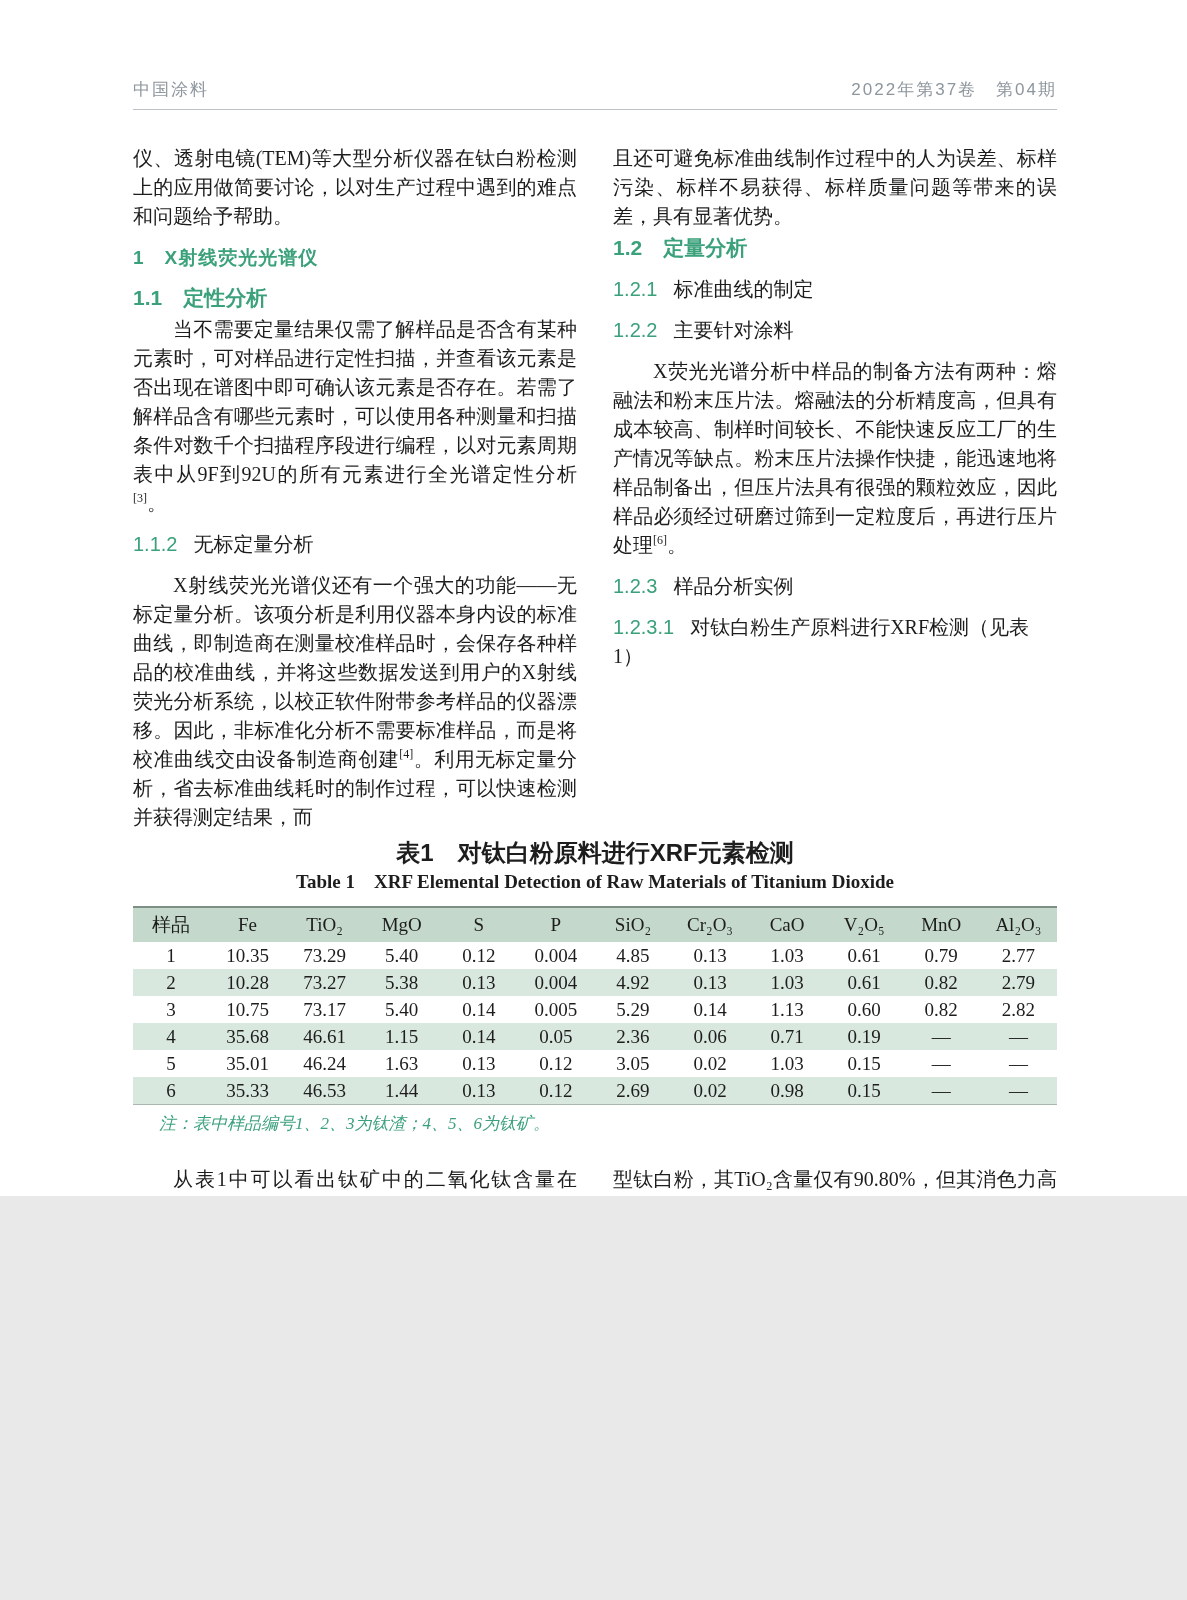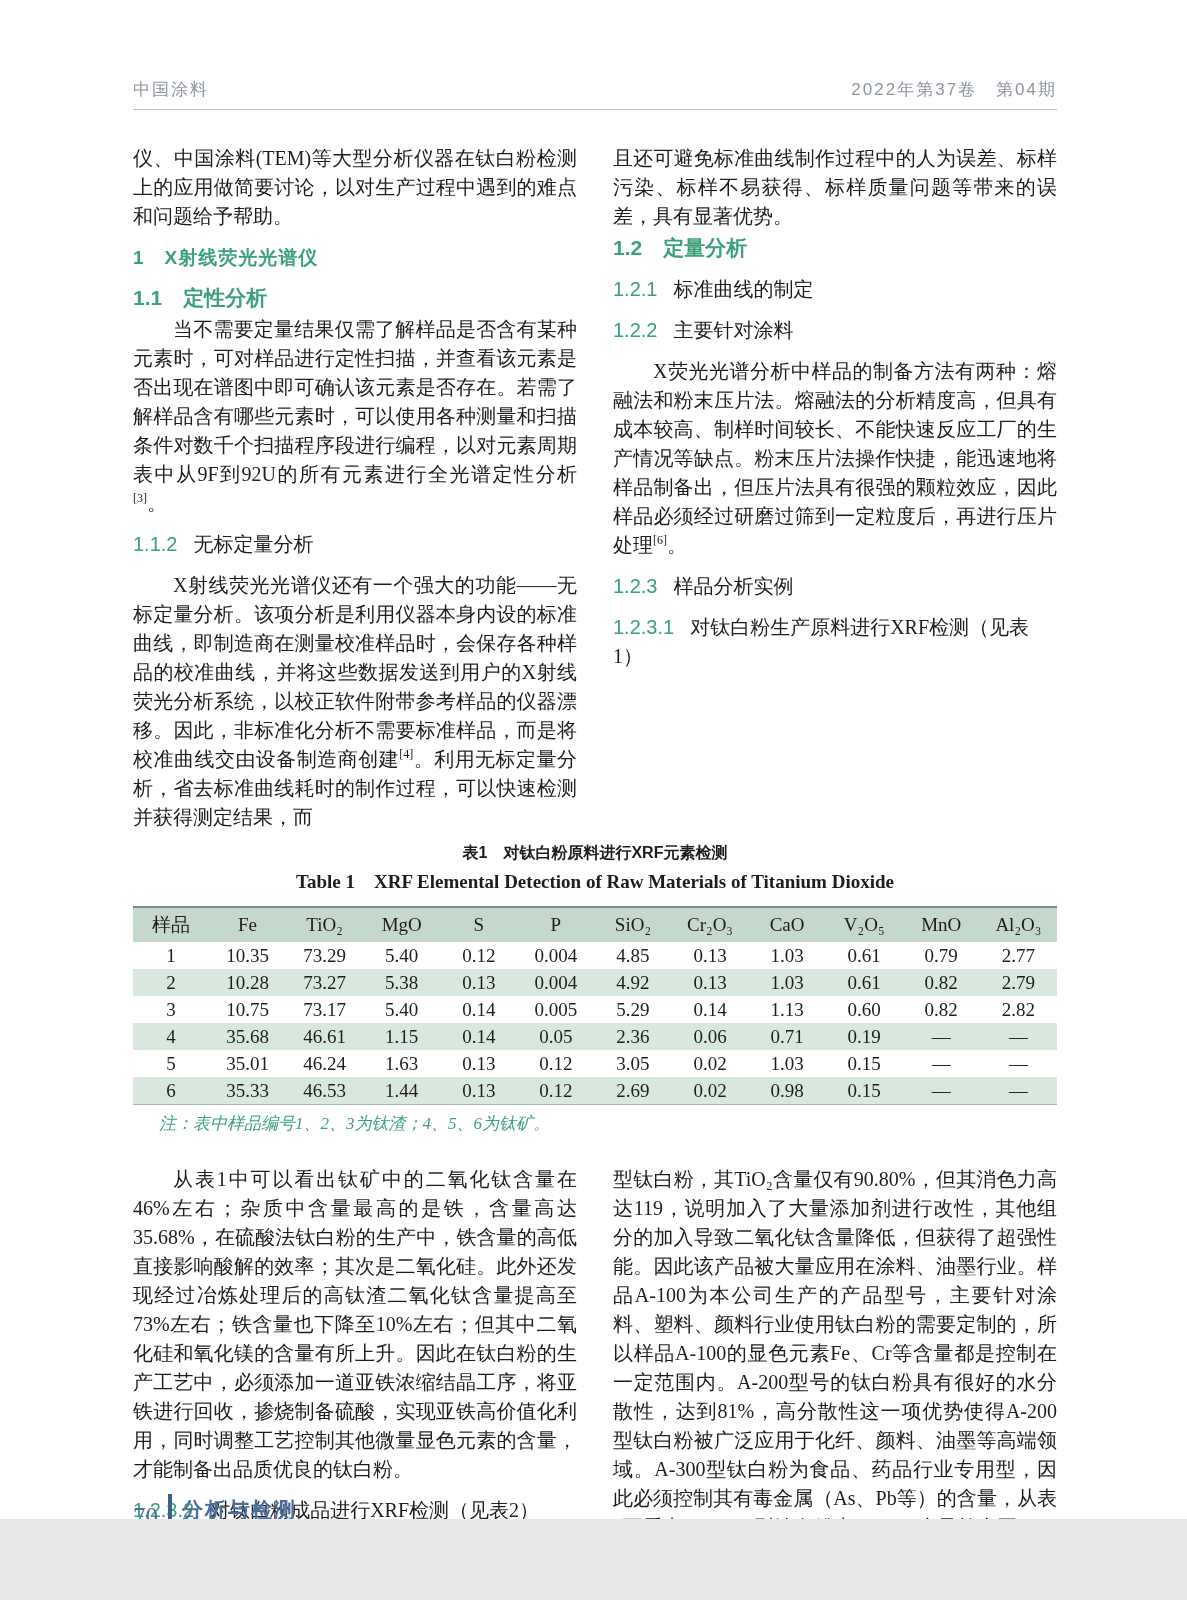--- a/index.html
+++ b/index.html
@@ -5,21 +5,21 @@
   :root{
     --accent-green:#3ba17b;
     --footer-blue:#4b6d9b;
     --table-header-bg:#c4d9cb;
     --table-stripe-bg:#d9e8de;
     --text-dark:#1d1d1d;
     --header-gray:#8d959d;
   }
   html,body{margin:0;padding:0;background:#e9e9e9;}
   .page{
-    position:relative;width:1187px;height:1519px;background:#ffffff;
+    position:relative;width:1187px;height:1196px;background:#ffffff;
     margin:0 auto;overflow:hidden;
     font-family:"Liberation Serif","DejaVu Serif",serif;
     color:var(--text-dark);
   }
   .content{position:absolute;left:133px;top:78px;width:924px;}
   .pg-header{display:flex;justify-content:space-between;align-items:flex-end;
     font-family:"Liberation Sans","DejaVu Sans",sans-serif;
     font-size:17px;color:var(--header-gray);letter-spacing:2px;}
   .rule{border-bottom:1.5px solid #bcc2c6;margin-top:8px;}
   .cols{display:flex;gap:36px;}
@@ -33,21 +33,21 @@
       font-size:19px;line-height:38px;color:var(--accent-green);
       margin:8px 0 6px 0;letter-spacing:1px;}
   .h2{font-family:"Liberation Sans","DejaVu Sans",sans-serif;font-weight:bold;
       font-size:21px;line-height:30px;color:var(--accent-green);margin:2px 0;}
   .h3{line-height:29px;margin:12px 0;}
   .h3 .num{font-family:"Liberation Sans","DejaVu Sans",sans-serif;
       color:var(--accent-green);margin-right:16px;}
   .h3 .ttl{color:var(--text-dark);}
   .tblwrap{margin-top:8px;}
   .t-zh{text-align:center;font-family:"Liberation Sans","DejaVu Sans",sans-serif;
-      font-weight:bold;font-size:16px;line-height:26px;}
+      font-weight:bold;font-size:24px;line-height:26px;}
   .t-en{text-align:center;font-weight:bold;font-size:19px;line-height:24px;margin-top:4px;}
   table.xrf{width:100%;border-collapse:collapse;table-layout:fixed;margin-top:12px;
       border-top:2px solid #7e8f85;border-bottom:1.5px solid #a9b7ae;font-size:19px;}
   table.xrf th{background:var(--table-header-bg);height:34px;font-weight:normal;
       text-align:center;padding:0;}
   table.xrf td{height:27px;text-align:center;padding:0;}
   table.xrf tr.stripe td{background:var(--table-stripe-bg);}
   table.xrf col.c-first{width:76px;}
   .note{color:var(--accent-green);font-size:17px;line-height:22px;
       font-style:italic;margin:8px 0 0 26px;}
@@ -65,21 +65,21 @@
   <div class="content">
 
     <div class="pg-header">
       <span>中国涂料</span>
       <span>2022年第37卷　第04期</span>
     </div>
     <div class="rule"></div>
 
     <div class="cols upper">
       <div class="col">
-          <p class="para">仪、中国涂料(TEM)等大型分析仪器在钛白粉检测上的应用做简要讨论，以对生产过程中遇到的难点和问题给予帮助。</p>
+          <p class="para">仪、透射电镜(TEM)等大型分析仪器在钛白粉检测上的应用做简要讨论，以对生产过程中遇到的难点和问题给予帮助。</p>
           <div class="h1">1　X射线荧光光谱仪</div>
           <div class="h2">1.1　定性分析</div>
           <p class="para ind">当不需要定量结果仅需了解样品是否含有某种元素时，可对样品进行定性扫描，并查看该元素是否出现在谱图中即可确认该元素是否存在。若需了解样品含有哪些元素时，可以使用各种测量和扫描条件对数千个扫描程序段进行编程，以对元素周期表中从9F到92U的所有元素进行全光谱定性分析<sup>[3]</sup>。</p>
           <div class="h3"><span class="num">1.1.2</span><span class="ttl">无标定量分析</span></div>
           <p class="para ind">X射线荧光光谱仪还有一个强大的功能——无标定量分析。该项分析是利用仪器本身内设的标准曲线，即制造商在测量校准样品时，会保存各种样品的校准曲线，并将这些数据发送到用户的X射线荧光分析系统，以校正软件附带参考样品的仪器漂移。因此，非标准化分析不需要标准样品，而是将校准曲线交由设备制造商创建<sup>[4]</sup>。利用无标定量分析，省去标准曲线耗时的制作过程，可以快速检测并获得测定结果，而</p>
         </div>
       <div class="col">
           <p class="para">且还可避免标准曲线制作过程中的人为误差、标样污染、标样不易获得、标样质量问题等带来的误差，具有显著优势。</p>
           <div class="h2">1.2　定量分析</div>
           <div class="h3"><span class="num">1.2.1</span><span class="ttl">标准曲线的制定</span></div>

